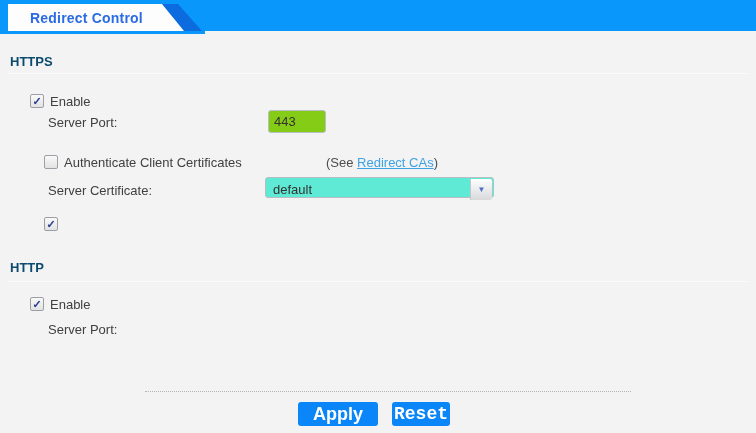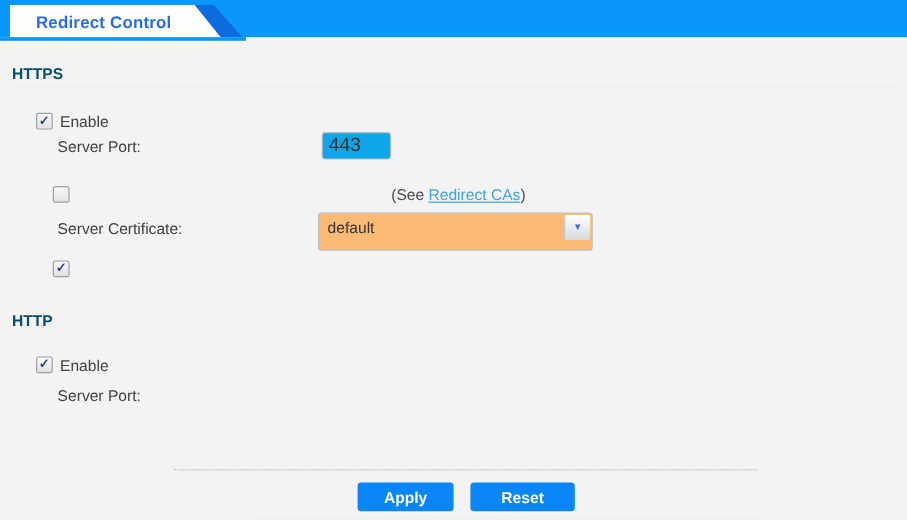--- a/index.html
+++ b/index.html
@@ -33,41 +33,41 @@
   .lbl { position:absolute; line-height:15px; color:#404040; }
   .cb {
     position:absolute; width:14px; height:14px;
     border:1px solid #9aa0a6; border-radius:2px;
     background:linear-gradient(#f9f9f9,#e2e2e2);
     text-align:center; line-height:12px; font-size:11px;
     color:#2c3f8f; font-weight:bold; cursor:default;
   }
   .txt {
     position:absolute; width:58px; height:23px;
-    border:1px solid #b9bec4; border-radius:3px; background:#0ea5e9;
-    font-family:"Liberation Sans", sans-serif; font-size:16px; color:#333;
+    border:1px solid #b9bec4; border-radius:3px; background:#84cc16;
+    font-family:"Liberation Sans", sans-serif; font-size:13px; color:#333;
     padding:0 5px; outline:none;
   }
   .dd {
-    position:absolute; left:265px; top:177px; width:229px; height:32px;
-    background:#fdba74; border:1px solid #b9bec4; border-radius:3px;
+    position:absolute; left:265px; top:177px; width:229px; height:21px;
+    background:#5eead4; border:1px solid #b9bec4; border-radius:3px;
   }
   .dd-value { position:absolute; left:7px; top:0; line-height:23px; color:#333; }
   .dd-btn {
     position:absolute; right:1px; top:1px; width:22px; height:21px;
     background:linear-gradient(#fefefe,#d7d9db);
     border-left:1px solid #c4c8cc; border-radius:0 2px 2px 0;
     display:flex; align-items:center; justify-content:center;
     color:#4a70c0; font-size:8px;
   }
   .see { position:absolute; left:326px; color:#4d4d4d; }
   .link { color:#3ea2e4; text-decoration:underline; cursor:pointer; }
   .btn {
     position:absolute; top:402px; height:24px; border:none; border-radius:3px;
-    background:#0b86f8; color:#fff; font-weight:bold; font-size:13px;
+    background:#0b86f8; color:#fff; font-weight:bold; font-size:18px;
     font-family:"Liberation Sans", sans-serif; cursor:pointer;
   }
 </style>
 </head>
 <body>
 
 <div id="app">
 
   <div class="tabbar"></div>
   <div class="tab-underline"></div>
@@ -80,20 +80,21 @@
 
   <div class="cb" style="left:30px; top:94px;">
     <span>✓</span>
   </div>
   <div class="lbl" style="left:50px; top:94px;">Enable</div>
 
   <div class="lbl" style="left:48px; top:115px;">Server Port:</div>
   <input class="txt" style="left: 268px; top: 110px;" value="443">
 
   <div class="cb" style="left:44px; top:155px;"></div>
+  <div class="lbl" style="left:64px; top:155px;">Authenticate Client Certificates</div>
   <div class="see" style="top:155px;"><span>(See </span><span class="link">Redirect CAs</span><span>)</span></div>
 
   <div class="lbl" style="left:48px; top:183px;">Server Certificate:</div>
   <div class="dd">
     <span class="dd-value">default</span>
     <span class="dd-btn">
         <span>▼</span>
       </span>
   </div>
 
@@ -106,15 +107,15 @@
 
   <div class="cb" style="left:30px; top:297px;">
     <span>✓</span>
   </div>
   <div class="lbl" style="left:50px; top:297px;">Enable</div>
 
   <div class="lbl" style="left:48px; top:322px;">Server Port:</div>
 
   <div class="dotted"></div>
   <button class="btn" style="left:298px; width:80px;">Apply</button>
-  <button class="btn" style="left:392px; width:87px;">Reset</button>
+  <button class="btn" style="left:392px; width:58px;font-family:Liberation Mono, monospace;">Reset</button>
 
 </div>
 
 </body></html>

